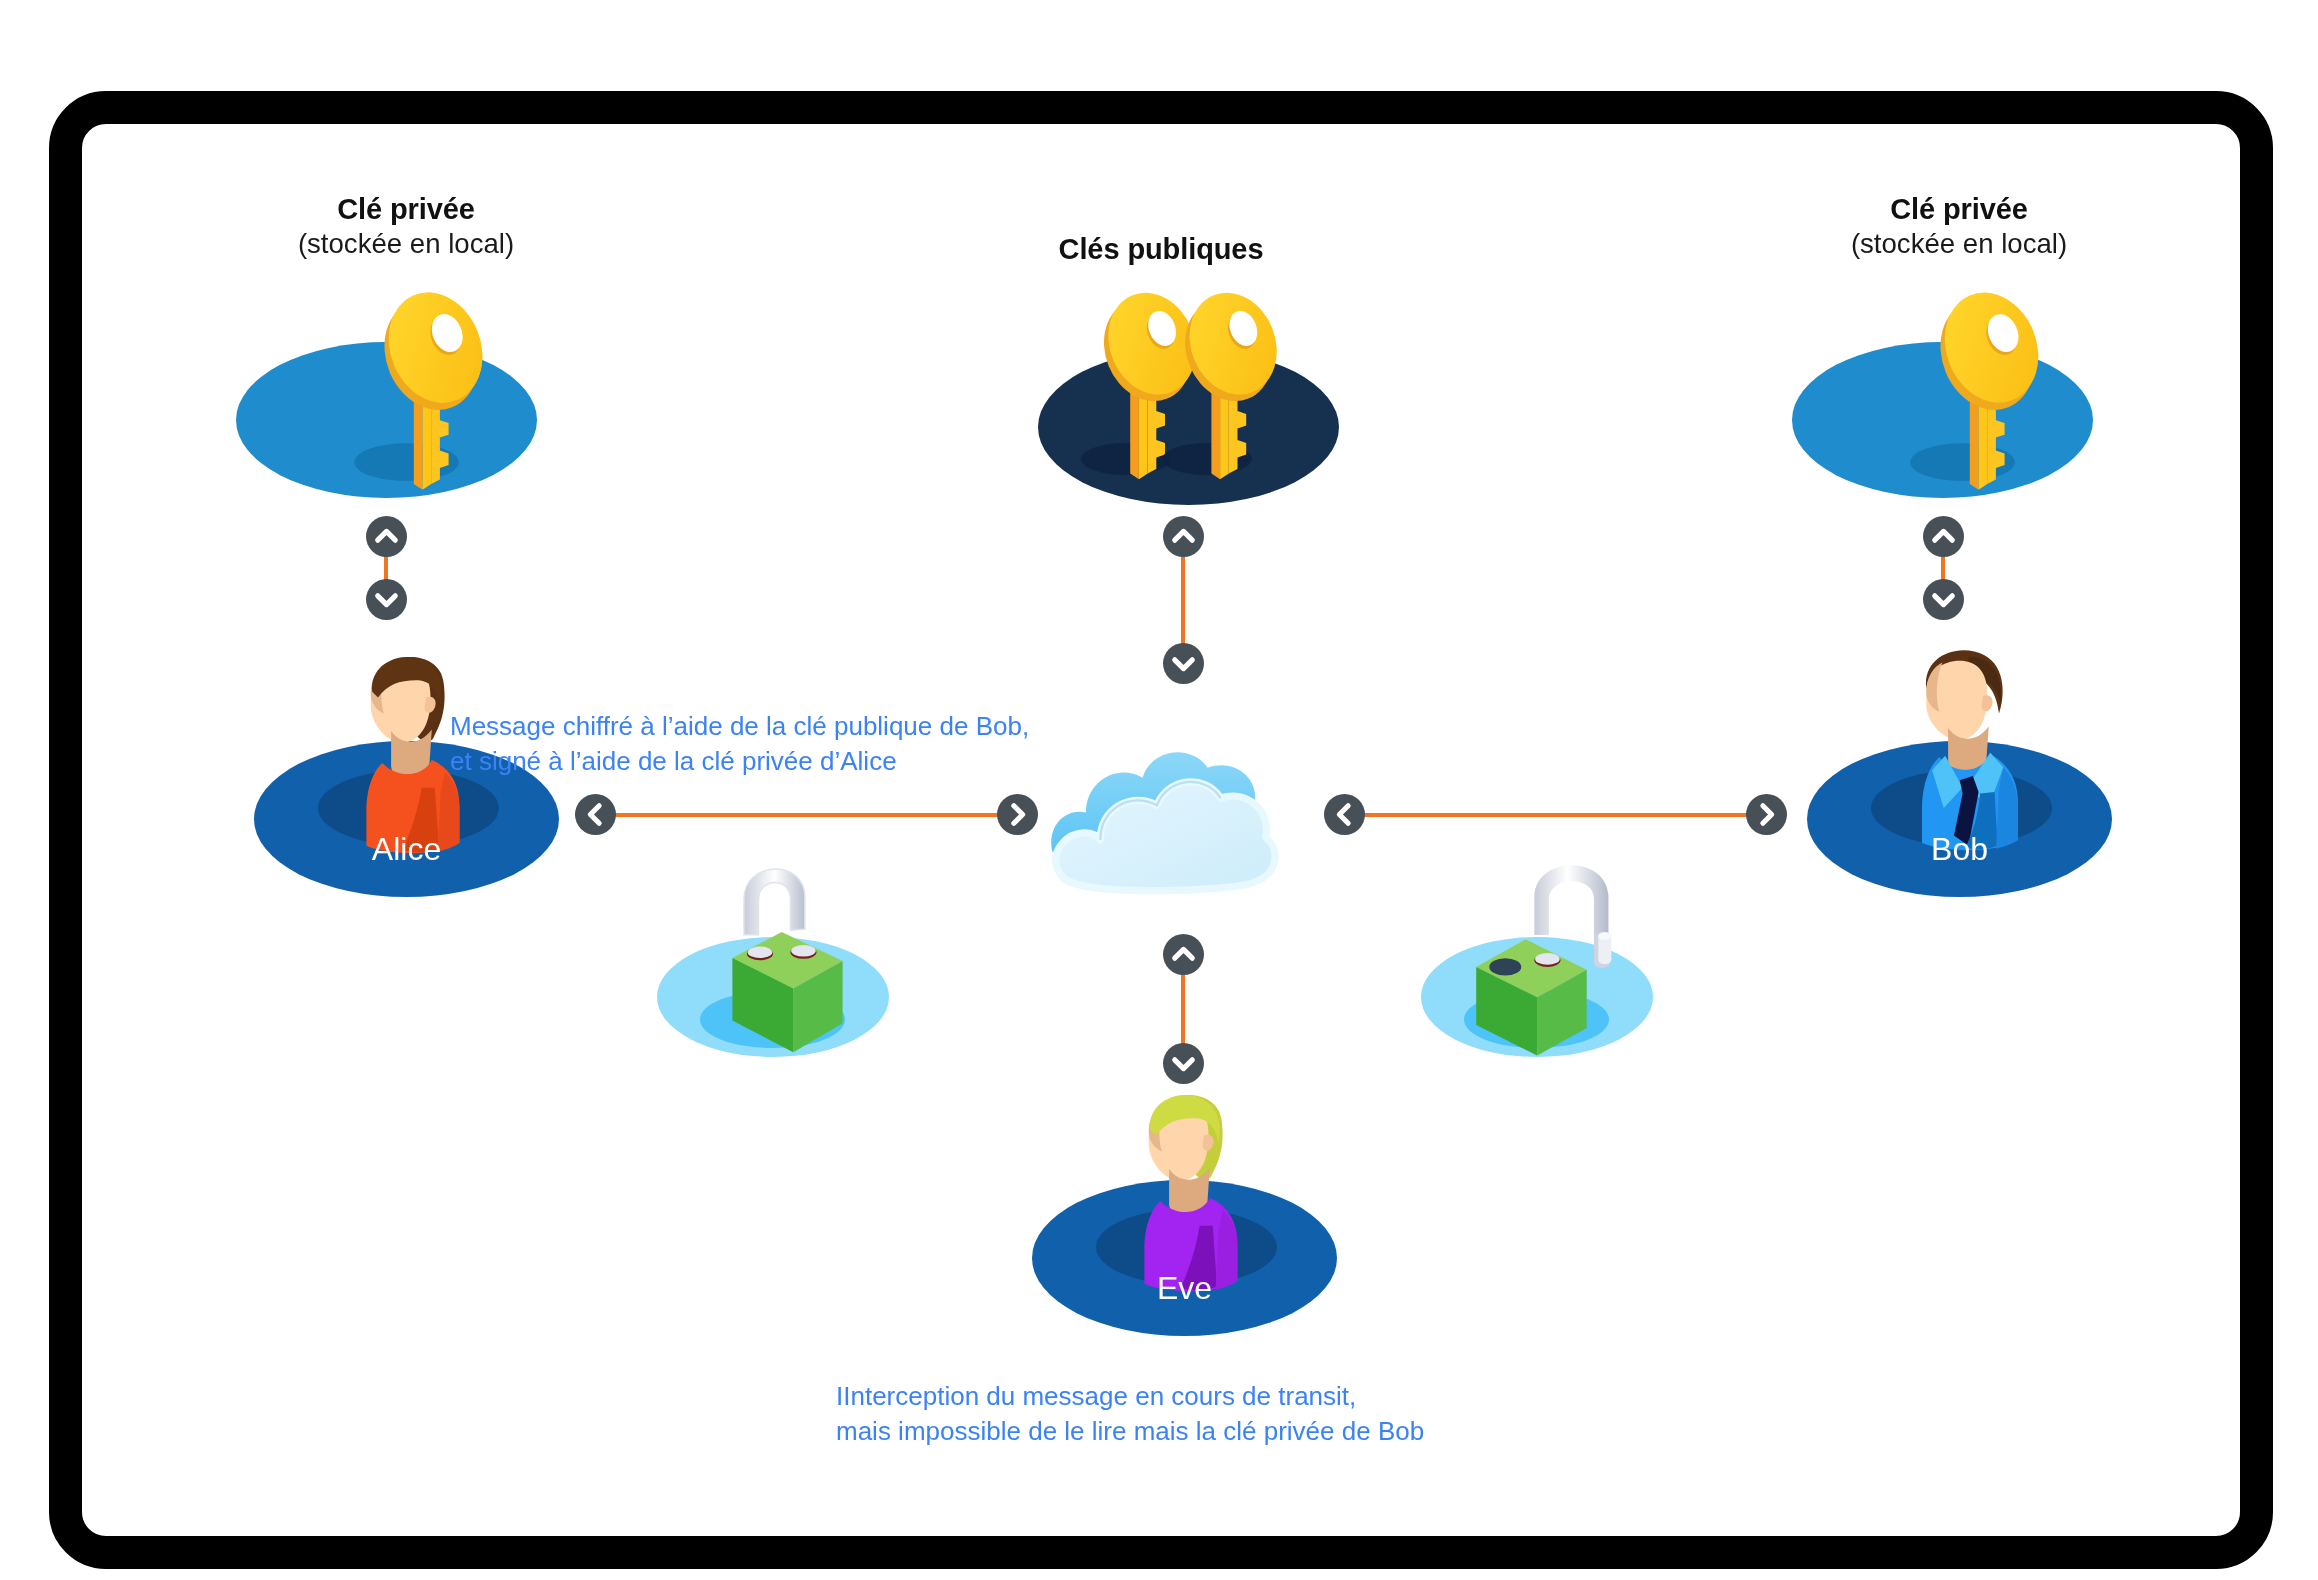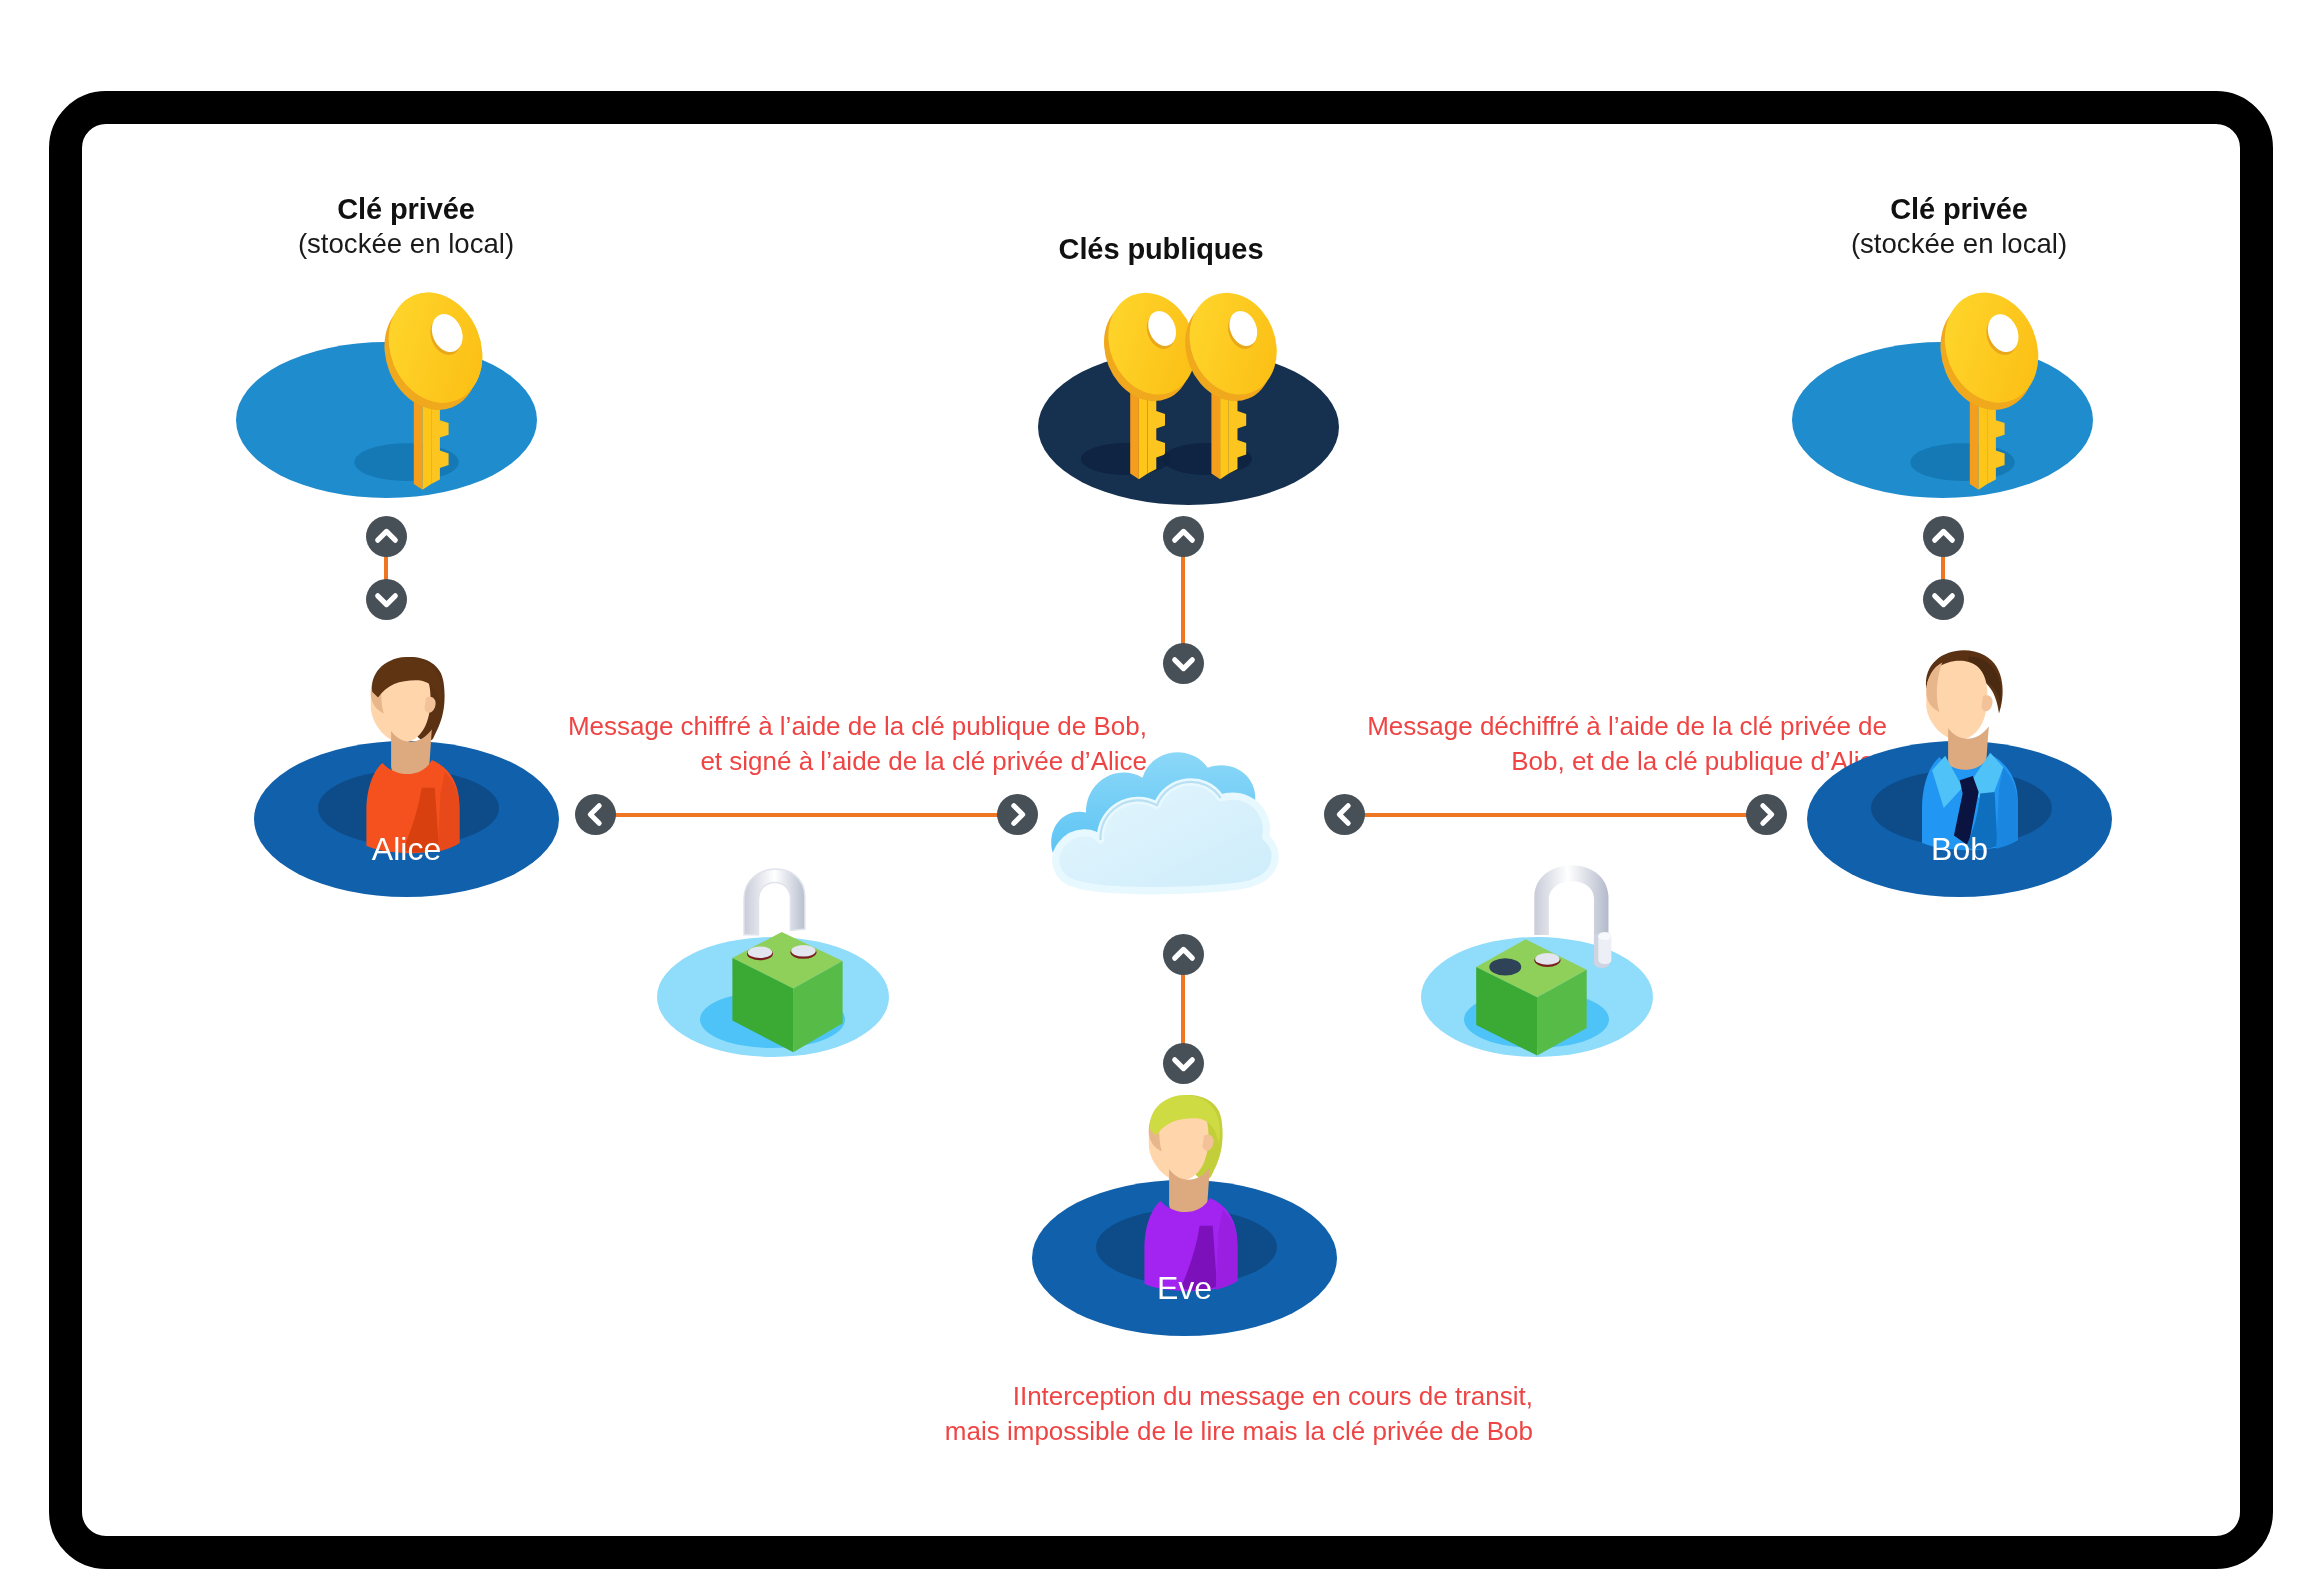--- a/index.html
+++ b/index.html
@@ -52,23 +52,23 @@
     text-align: center;
     font-weight: normal;
     font-size: 27.6px;
     color: #1a1a1a;
     line-height: 1.18;
     white-space: nowrap;
   }
 
   .caption {
     position: absolute;
-    text-align: right;
+    text-align: left;
     font-size: 26px;
-    color: #ef4444;
+    color: #3b82f6;
     line-height: 1.33;
     white-space: pre-line;
   }
 
   
   .ellipse {
     position: absolute;
     border-radius: 50%;
   }
   .ell-keylight { background: #1e8ccd; }
@@ -317,22 +317,20 @@
     <path d="M84 128 L84 176 C84 196, 124 204, 136 184 L140 126 C124 148, 98 148, 84 128 Z" fill="#dda97e"></path>
     <path d="M72 172 C60 182, 50 206, 50 238 L50 286 C80 300, 150 300, 178 282 L178 230 C178 196, 160 176, 140 168 C128 192, 92 194, 72 172 Z" fill="#a323f0"></path>
     <path d="M126 206 L144 206 L150 290 C132 296, 112 296, 100 292 C112 264, 122 234, 126 206 Z" fill="#7c11bc"></path>
     <path d="M158 184 C172 198, 178 214, 178 236 L178 282 C168 288, 158 292, 148 294 L152 214 Z" fill="#9a1fe0"></path>
   </svg>
   <div class="person-name" style="left:1032px; top:1255px; width:305px;">Eve</div>
 
   <div class="caption" style="left:836px; top:1364px; width:697px;">IInterception du message en cours de transit,
 mais impossible de le lire mais la clé privée de Bob</div>
 
-  <div class="caption" style="left:1292px; top:694px; width:595px;">Message déchiffré à l’aide de la clé privée de
-Bob, et de la clé publique d’Alice</div>
 
   <div class="conn-line-h" style="left:1344px; top:798px; width:421px;"></div>
   <div class="chev" style="left:1324px; top:779px;">
     <svg viewBox="0 0 56 56">
         <path d="M33 16 L21 28 L33 40" fill="none" stroke="#ffffff" stroke-width="7" stroke-linecap="round" stroke-linejoin="round"></path>
       </svg>
   </div>
   <div class="chev" style="left:1746px; top:779px;">
     <svg viewBox="0 0 56 56">
         <path d="M23 16 L35 28 L23 40" fill="none" stroke="#ffffff" stroke-width="7" stroke-linecap="round" stroke-linejoin="round"></path>

